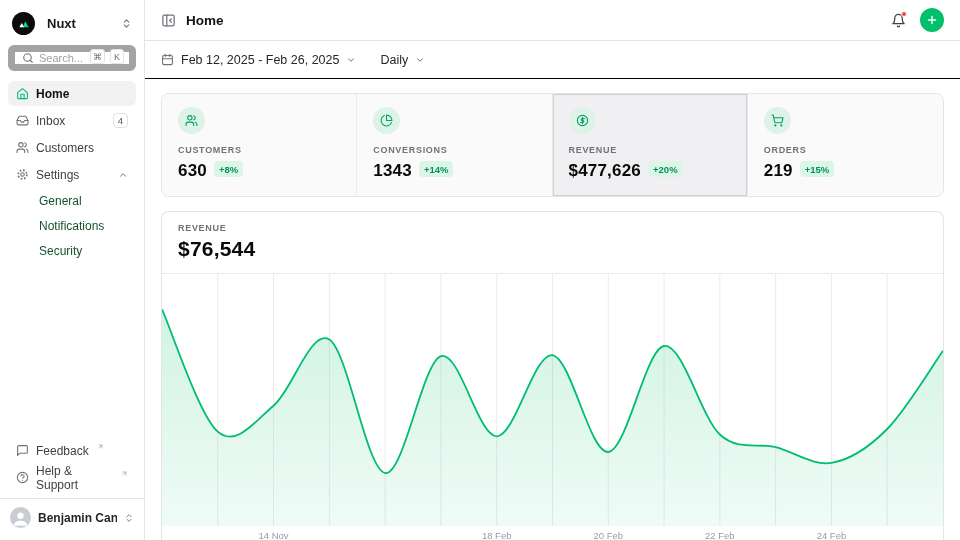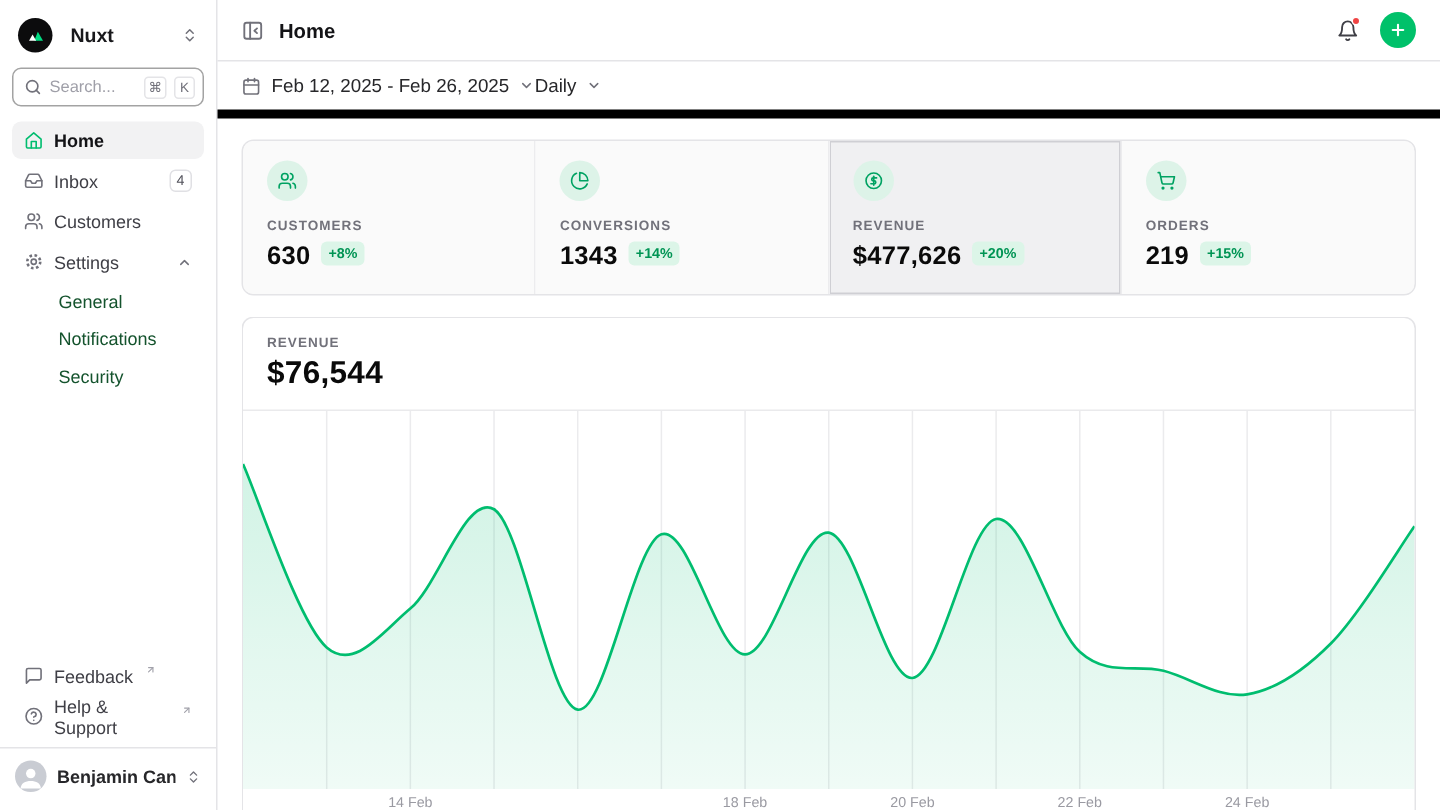--- a/index.html
+++ b/index.html
@@ -9,21 +9,21 @@
 
   .app { display:flex; width:960px; height:540px; background:#fff; }
 
   
   .sidebar { width:145px; flex:none; border-right:1px solid #e4e4e7; display:flex; flex-direction:column; padding:8px; }
   .ws-row { display:flex; align-items:center; gap:12px; padding:4px 4px 10px 4px; }
   .logo { width:23px; height:23px; border-radius:50%; background:#0c0c0d; display:flex; align-items:center; justify-content:center; flex:none; }
   .ws-name { font-size:13px; font-weight:700; color:#18181b; flex:1; }
   .icon-btn { display:flex; align-items:center; justify-content:center; color:#71717a; }
 
-  .search-box { display:flex; align-items:center; gap:5px; height:26px; border:1px solid #a3a3a3; border-radius:6px; padding:0 5px 0 7px; background:#fff; }
+  .search-box { display:flex; align-items:flex-end; gap:5px; height:26px; border:7px solid #a3a3a3; border-radius:6px; padding:0 5px 0 7px; background:#fff; }
   .search-box svg { flex:none; }
   .search-box input { border:none; outline:none; flex:1; min-width:0; font-size:11px; font-family:inherit; color:#3f3f46; background:transparent; }
   .search-box input::placeholder { color:#9f9fa8; }
   .kbd { min-width:14px; height:15px; border:1px solid #e4e4e7; border-radius:3px; background:#fff; color:#71717a; font-size:9px; display:flex; align-items:center; justify-content:center; padding:0 2px; flex:none; }
 
   nav { margin-top:10px; display:flex; flex-direction:column; gap:2px; }
   .nav-item { display:flex; align-items:center; gap:7px; height:25px; padding:0 8px; border-radius:6px; font-size:12px; color:#3f3f46; text-decoration:none; }
   .nav-item .nav-icon { display:flex; color:#71717a; flex:none; }
   .nav-item.active { background:#f2f2f3; }
   .nav-item.active .nav-icon { color:#00bd6f; }
@@ -41,21 +41,21 @@
 
   
   .main { flex:1; min-width:0; display:flex; flex-direction:column; }
   .main-header { height:41px; flex:none; border-bottom:1px solid #e4e4e7; display:flex; align-items:center; gap:10px; padding:0 16px; }
   .page-title { font-size:13.5px; font-weight:700; color:#131316; }
   .header-right { margin-left:auto; display:flex; align-items:center; gap:14px; }
   .bell-wrap { position:relative; display:flex; color:#3f3f46; }
   .bell-dot { position:absolute; top:-2px; right:-1px; width:6px; height:6px; border-radius:50%; background:#ef4444; border:1px solid #fff; }
   .add-btn { width:24px; height:24px; border-radius:50%; background:#00c16a; border:none; display:flex; align-items:center; justify-content:center; color:#fff; }
 
-  .main-toolbar { height:38px; flex:none; border-bottom:6px solid #000000; display:flex; align-items:center; padding:0 16px; }
+  .main-toolbar { height:38px; flex:none; border-bottom:1px solid #000000; display:flex; align-items:center; gap:24px; padding:0 16px; }
   .tool-btn { display:flex; align-items:center; gap:7px; background:none; border:none; font-family:inherit; font-size:12.5px; font-weight:500; color:#27272a; }
   .tool-btn .chev { display:flex; color:#71717a; }
 
   .content { flex:1; min-height:0; padding:14px 16px 0 16px; overflow:hidden; }
 
   .stats { display:grid; grid-template-columns:repeat(4,1fr); border:1px solid #e4e4e7; border-radius:8px; background:#fafafa; overflow:hidden; }
   .stat { padding:13px 16px 15px 16px; border-right:1px solid #ececee; background:#fafafa; }
   .stat:last-child { border-right:none; }
   .stat.selected { background:#f0f0f2; box-shadow: inset 0 0 0 1px #cfcfd4; }
   .stat-icon { width:27px; height:27px; border-radius:50%; background:#ddf3e8; display:flex; align-items:center; justify-content:center; color:#00a262; }
@@ -361,21 +361,21 @@
               <line x1="501.42857142857144" x2="501.42857142857144" y1="0" y2="252" stroke="#ebebed" vector-effect="non-scaling-stroke"></line>
               <line x1="557.1428571428571" x2="557.1428571428571" y1="0" y2="252" stroke="#ebebed" vector-effect="non-scaling-stroke"></line>
               <line x1="612.8571428571429" x2="612.8571428571429" y1="0" y2="252" stroke="#ebebed" vector-effect="non-scaling-stroke"></line>
               <line x1="668.5714285714286" x2="668.5714285714286" y1="0" y2="252" stroke="#ebebed" vector-effect="non-scaling-stroke"></line>
               <line x1="724.2857142857143" x2="724.2857142857143" y1="0" y2="252" stroke="#ebebed" vector-effect="non-scaling-stroke"></line>
               <path d="M0.0,35.3C9.3,55.7,37.1,141.5,55.7,157.6C74.3,173.7,92.9,147.1,111.4,131.7C130.0,116.4,148.6,54.3,167.1,65.5C185.7,76.7,204.3,196.3,222.9,199.1C241.4,201.9,260.0,88.4,278.6,82.2C297.1,76.1,315.7,162.5,334.3,162.3C352.9,162.1,371.4,78.5,390.0,81.1C408.6,83.8,427.1,179.5,445.7,178.0C464.3,176.5,482.9,75.0,501.4,72.0C520.0,69.1,538.6,143.6,557.1,160.5C575.7,177.4,594.3,168.5,612.9,173.2C631.4,178.0,650.0,191.9,668.6,188.9C687.1,185.9,705.7,173.7,724.3,155.0C742.9,136.4,770.7,89.8,780.0,76.8L780,252L0,252Z" fill="url(#areaGrad)" stroke="none"></path>
               <path d="M0.0,35.3C9.3,55.7,37.1,141.5,55.7,157.6C74.3,173.7,92.9,147.1,111.4,131.7C130.0,116.4,148.6,54.3,167.1,65.5C185.7,76.7,204.3,196.3,222.9,199.1C241.4,201.9,260.0,88.4,278.6,82.2C297.1,76.1,315.7,162.5,334.3,162.3C352.9,162.1,371.4,78.5,390.0,81.1C408.6,83.8,427.1,179.5,445.7,178.0C464.3,176.5,482.9,75.0,501.4,72.0C520.0,69.1,538.6,143.6,557.1,160.5C575.7,177.4,594.3,168.5,612.9,173.2C631.4,178.0,650.0,191.9,668.6,188.9C687.1,185.9,705.7,173.7,724.3,155.0C742.9,136.4,770.7,89.8,780.0,76.8" fill="none" stroke="#00bd6f" stroke-width="1.8" vector-effect="non-scaling-stroke"></path>
             </svg>
         </div>
         <div class="chart-xlabels" id="chart-xlabels" data-interactable="false">
-            <span data-interactable="false" style="left: 14.2857%;">14 Feb</span>
+            <span data-interactable="false" style="left: 14.2857%;">14 Nov</span>
             <span data-interactable="false" style="left: 28.5714%; margin-top: 48px;">16 Feb</span>
             <span data-interactable="false" style="left: 42.8571%;">18 Feb</span>
             <span data-interactable="false" style="left: 57.1429%;">20 Feb</span>
             <span data-interactable="false" style="left: 71.4286%;">22 Feb</span>
             <span data-interactable="false" style="left: 85.7143%;">24 Feb</span>
           </div>
       </section>
 
     </div>
   </div>

